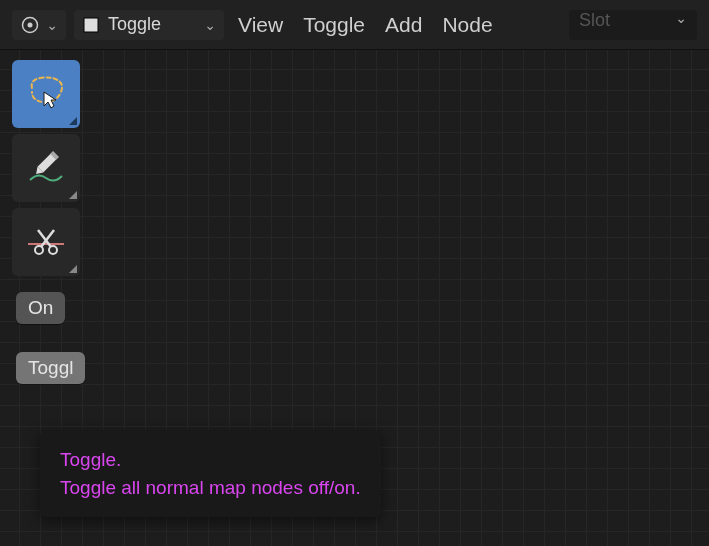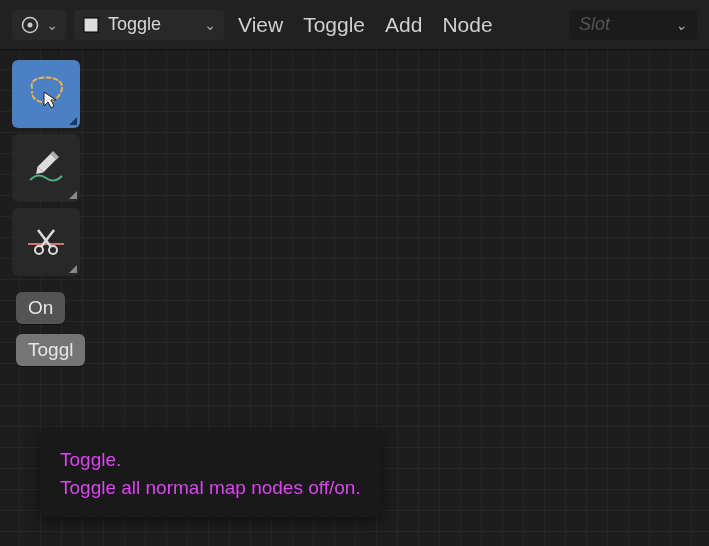--- a/index.html
+++ b/index.html
@@ -53,27 +53,26 @@
     color: #cfcfcf;
     padding: 0 6px;
     cursor: pointer;
   }
   .slot-btn {
     height: 30px;
     width: 128px;
     background: #1b1b1b;
     border-radius: 4px;
     display: flex;
-    align-items: center;
+    align-items: flex-start;
     justify-content: space-between;
     padding: 0 10px;
     color: #555;
     font-size: 18px;
     margin-left: auto;
-    font-style: italic;
   }
   
   .toolbar {
     position: absolute;
     top: 60px; left: 12px;
     z-index: 5;
     display: flex; flex-direction: column; gap: 6px;
   }
   .tool {
     width: 68px; height: 68px;
@@ -90,21 +89,21 @@
     right: 3px; bottom: 3px;
     border: 4px solid transparent;
     border-right-color: #888; border-bottom-color: #888;
   }
   .tool.active::after { border-right-color: #1c3a5d; border-bottom-color: #1c3a5d; }
   
   .side-btns {
     position: absolute;
     top: 292px; left: 16px;
     z-index: 5;
-    display: flex; flex-direction: column; gap: 10px;
+    display: flex; flex-direction: column; gap: 28px;
   }
   .sbtn {
     background: #545454;
     color: #e6e6e6;
     font-size: 19px;
     padding: 5px 12px;
     border-radius: 6px;
     cursor: pointer;
     width: fit-content;
     box-shadow: 0 1px 0 rgba(0,0,0,.4);

